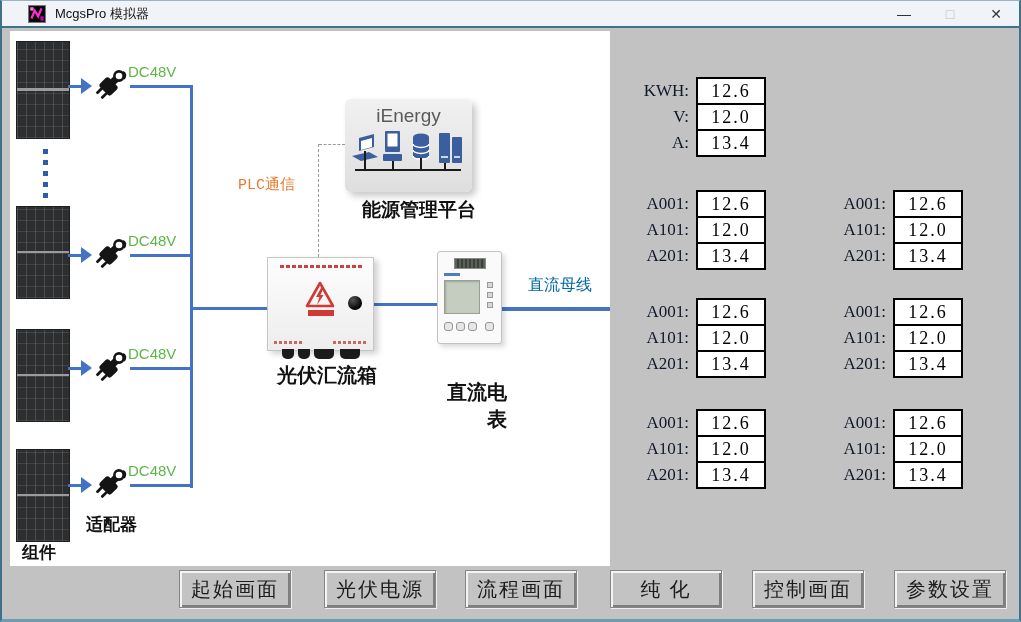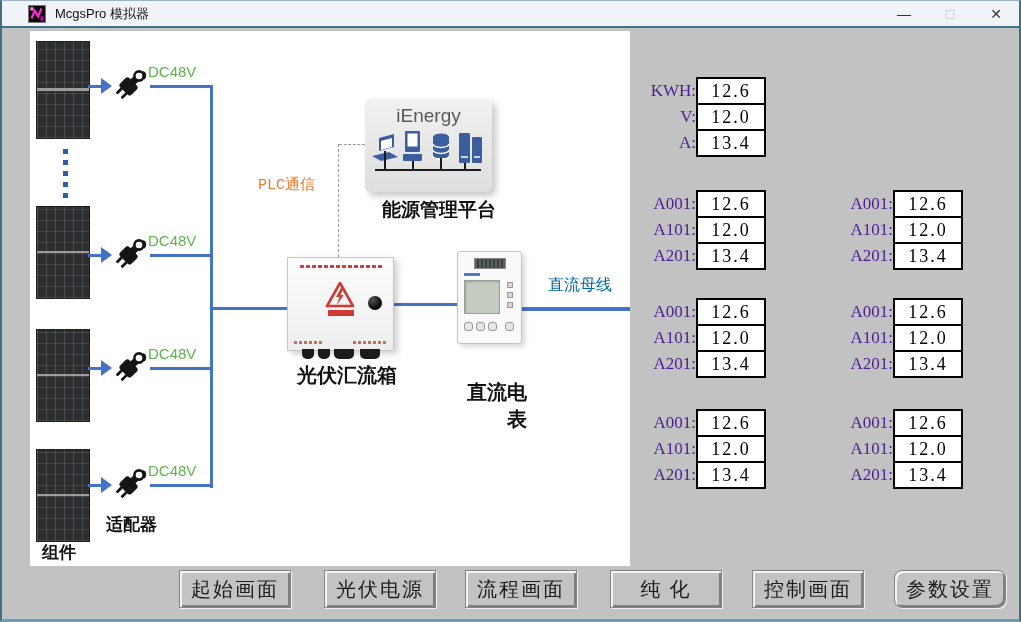--- a/index.html
+++ b/index.html
@@ -16,21 +16,21 @@
   }
   .app-icon{width:18px;height:18px;display:inline-block;margin-right:9px;}
   .title{font-size:13px;color:#111;}
   .win-controls{position:absolute;right:0;top:0;height:25px;display:flex;}
   .winbtn{width:46px;height:25px;display:flex;align-items:center;justify-content:center;
     font-size:14px;color:#333;cursor:default;}
   .winbtn.dim{color:#b9bdc2;}
   .content{position:relative;width:100%;height:590px;background:#c2c2c2;}
 
   
-  .canvas{position:absolute;left:8px;top:3px;width:600px;height:535px;background:#ffffff;margin-left:20px;}
+  .canvas{position:absolute;left:8px;top:3px;width:600px;height:535px;background:#ffffff;}
   .pv-panel{
     position:absolute;left:6px;width:54px;
     background:
       linear-gradient(#0000 0 48%, #9c9c9c 48% 51%, #0000 51%),
       repeating-linear-gradient(90deg, rgba(255,255,255,.14) 0 1px, transparent 1px 9px),
       repeating-linear-gradient(0deg, rgba(255,255,255,.10) 0 1px, transparent 1px 11px),
       #2c2e30;
     border:1px solid #1d1f20;
   }
   .pv-dots{position:absolute;left:33px;top:118px;width:5px;height:52px;
@@ -77,22 +77,22 @@
     border:1px solid #98a094;box-shadow:inset 1px 1px 2px rgba(0,0,0,.2);}
   .m-ind{position:absolute;right:8px;width:6px;height:6px;background:#d7d7d7;border:1px solid #9a9a9a;}
   .m-btn{position:absolute;top:70px;width:9px;height:9px;border-radius:3px;background:#e6e6e6;border:1px solid #979797;}
 
   .bus-label{position:absolute;left:518px;top:244px;font-size:16px;color:#0369a1;}
 
   
   .rgroup{position:absolute;display:flex;flex-direction:column;}
   .rrow{display:flex;align-items:center;height:28px;}
   .rrow + .rrow{margin-top:-2px;}
-  .rlabel{width:64px;text-align:right;
-    font-family:"Liberation Serif",serif;font-size:17px;color:#4c1d95;}
+  .rlabel{width:64px;text-align:right;padding-right:7px;
+    font-family:"Liberation Serif",serif;font-size:17px;color:#0f172a;}
   .rbox{width:70px;height:28px;border:2px solid #000;background:#fff;
     display:flex;align-items:center;justify-content:center;
     font-family:"Liberation Serif",serif;font-size:18px;letter-spacing:2px;color:#000;}
 
   
   .navbtn{position:absolute;top:542px;width:112px;height:38px;background:#c3c3c3;
     border:1px solid #858585;
     box-shadow:inset 2px 2px 0 #f4f4f4, inset -2px -2px 0 #7e7e7e, 1px 1px 0 #efefef;
     display:flex;align-items:center;justify-content:center;
     font-family:"Liberation Serif",serif;font-size:20px;letter-spacing:2px;color:#1c1c1c;cursor:default;}
@@ -369,16 +369,16 @@
         <span class="rlabel">A201:</span>
         <span class="rbox">13.4</span>
       </div>
     </div>
 
     <div class="navbtn" style="left:177px;">起始画面</div>
     <div class="navbtn" style="left:322px;">光伏电源</div>
     <div class="navbtn" style="left:463px;">流程画面</div>
     <div class="navbtn" style="left:608px;">纯 化</div>
     <div class="navbtn" style="left:750px;">控制画面</div>
-    <div class="navbtn" style="left:892px;border-radius:8px;">参数设置</div>
+    <div class="navbtn" style="left:892px;">参数设置</div>
 
   </div>
 </div>
 
 </body></html>

